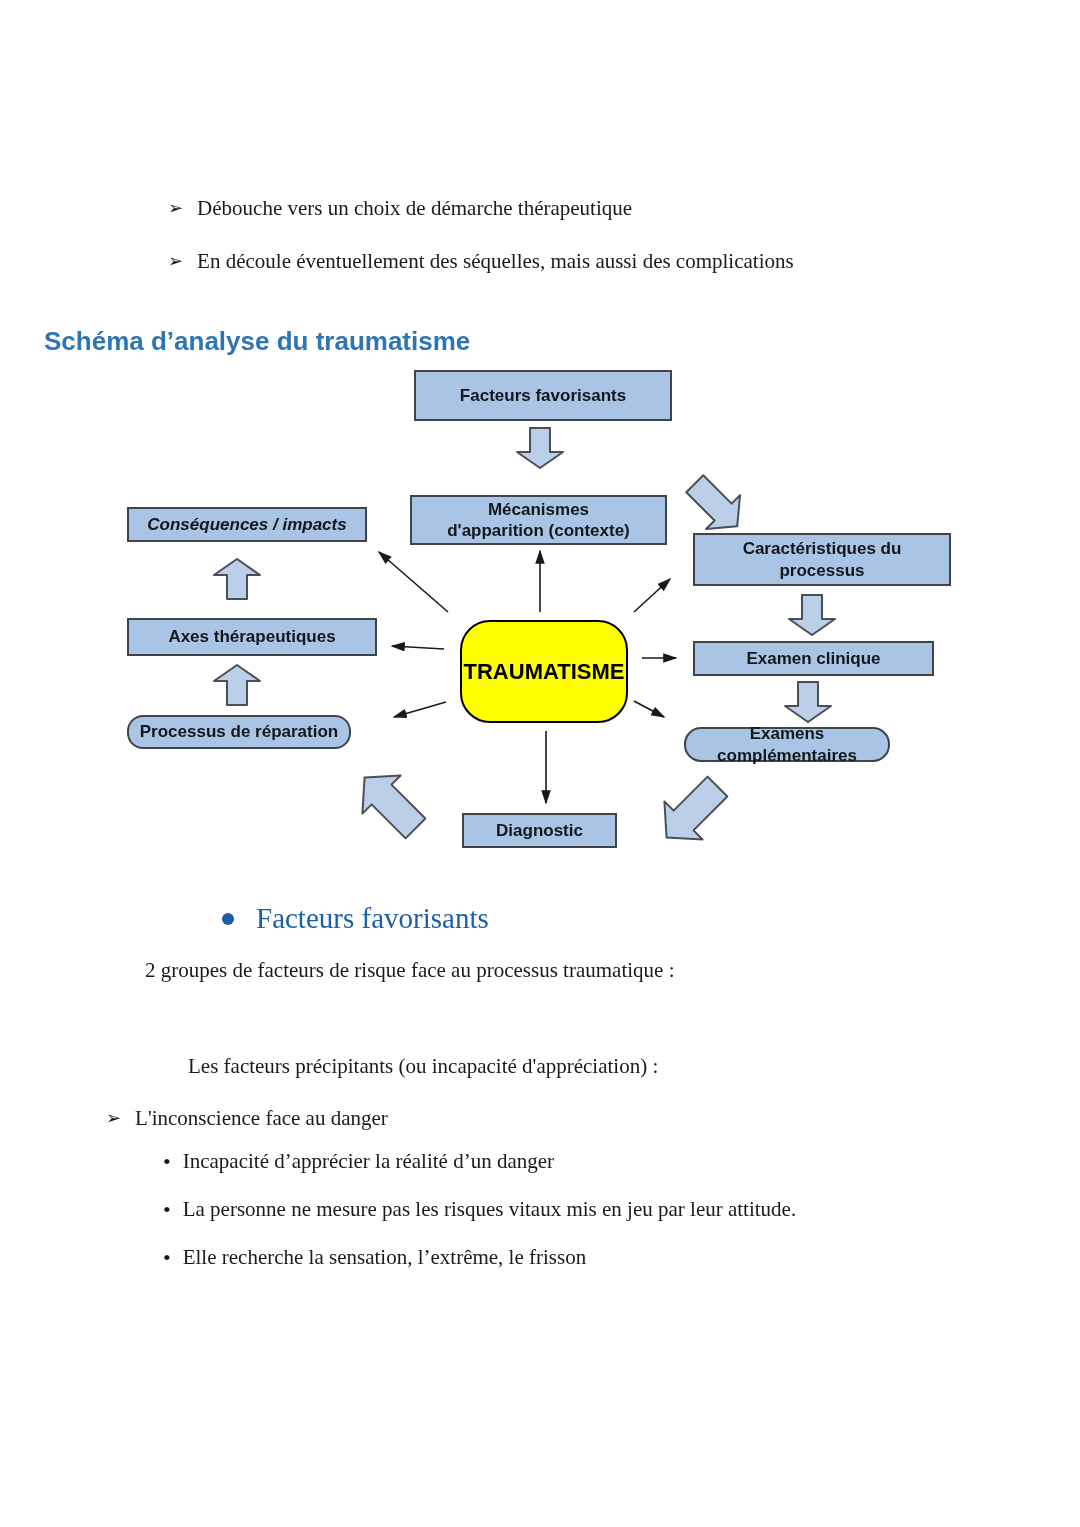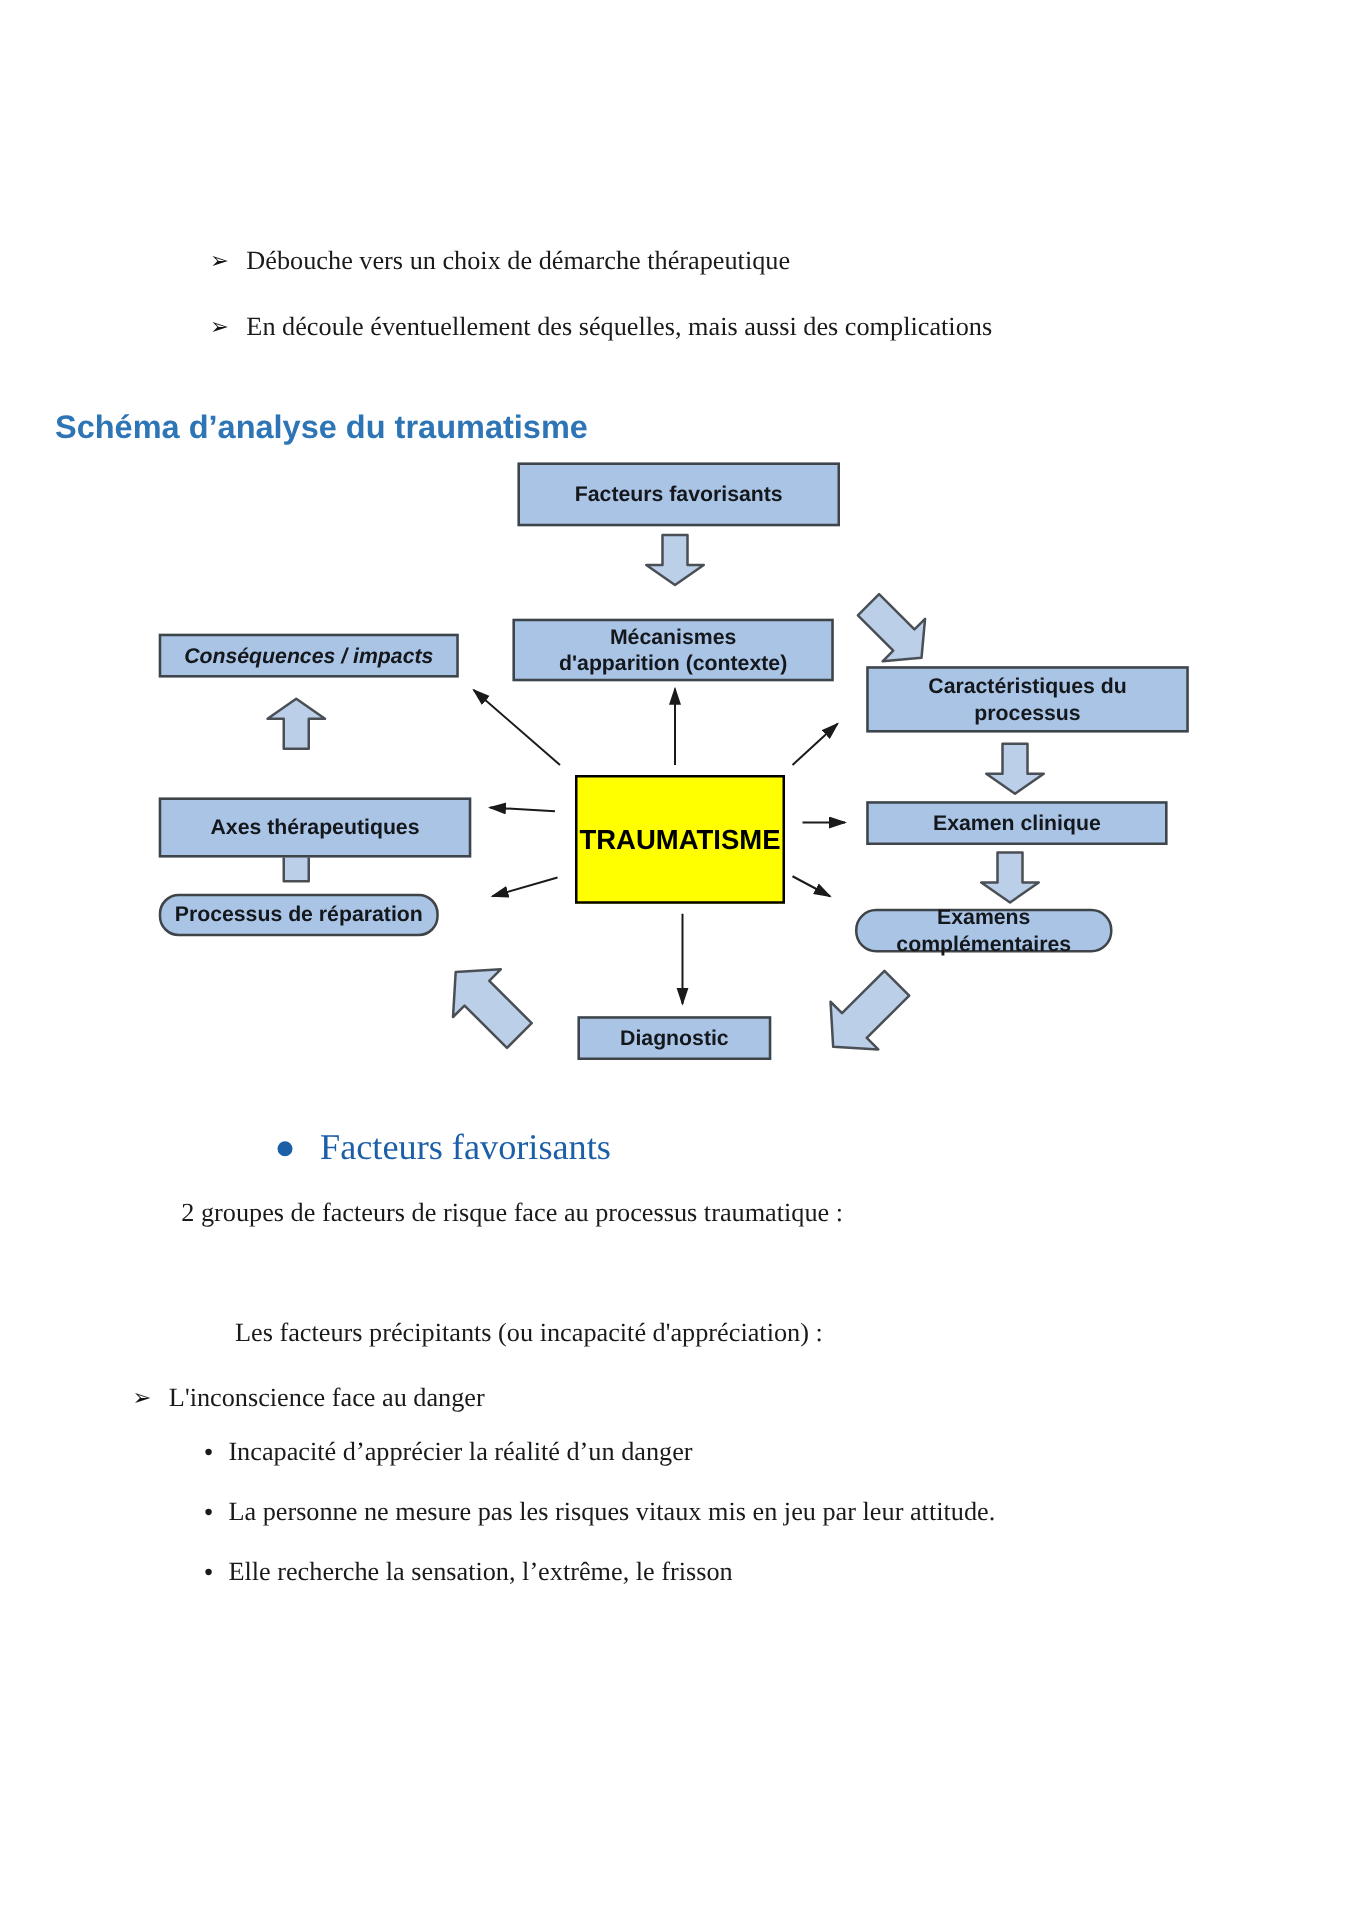--- a/index.html
+++ b/index.html
@@ -90,22 +90,22 @@
     <path class="thin" marker-end="url(#ah)" d="M546,366 L546,438"></path>
     <path class="thin" marker-end="url(#ah)" d="M634,247 L670,214"></path>
     <path class="thin" marker-end="url(#ah)" d="M642,293 L676,293"></path>
     <path class="thin" marker-end="url(#ah)" d="M634,336 L664,352"></path>
   </svg>
 
   <div class="node" style="left:414px;top:5px;width:258px;height:51px;">Facteurs favorisants</div>
   <div class="node narrow" style="left:410px;top:110px;width:257px;height:50px;margin-top:20px;">Mécanismes d'apparition (contexte)</div>
   <div class="node" style="left:127px;top:142px;width:240px;height:35px;font-style:italic;">Conséquences / impacts</div>
   <div class="node narrow" style="left:693px;top:168px;width:258px;height:53px;">Caractéristiques du processus</div>
-  <div class="node" style="left:127px;top:253px;width:250px;height:48px;margin-top:20px;">Axes thérapeutiques</div>
-  <div class="node center-node" style="left:460px;top:255px;width:168px;height:103px;">TRAUMATISME</div>
+  <div class="node" style="left:127px;top:253px;width:250px;height:38px;">Axes thérapeutiques</div>
+  <div class="node center-node" style="left:460px;top:255px;width:168px;height:103px;border-radius:30px;">TRAUMATISME</div>
   <div class="node" style="left:693px;top:276px;width:241px;height:35px;">Examen clinique</div>
   <div class="node" style="left:127px;top:350px;width:224px;height:34px;border-radius:16px;">Processus de réparation</div>
   <div class="node" style="left:684px;top:362px;width:206px;height:35px;border-radius:17px;">Examens complémentaires</div>
   <div class="node" style="left:462px;top:448px;width:155px;height:35px;">Diagnostic</div>
 </div>
 
 <div class="abs section-heading" style="left:222px;top:902px;">
   <span class="dot"></span>
   <span>Facteurs favorisants</span>
 </div>

